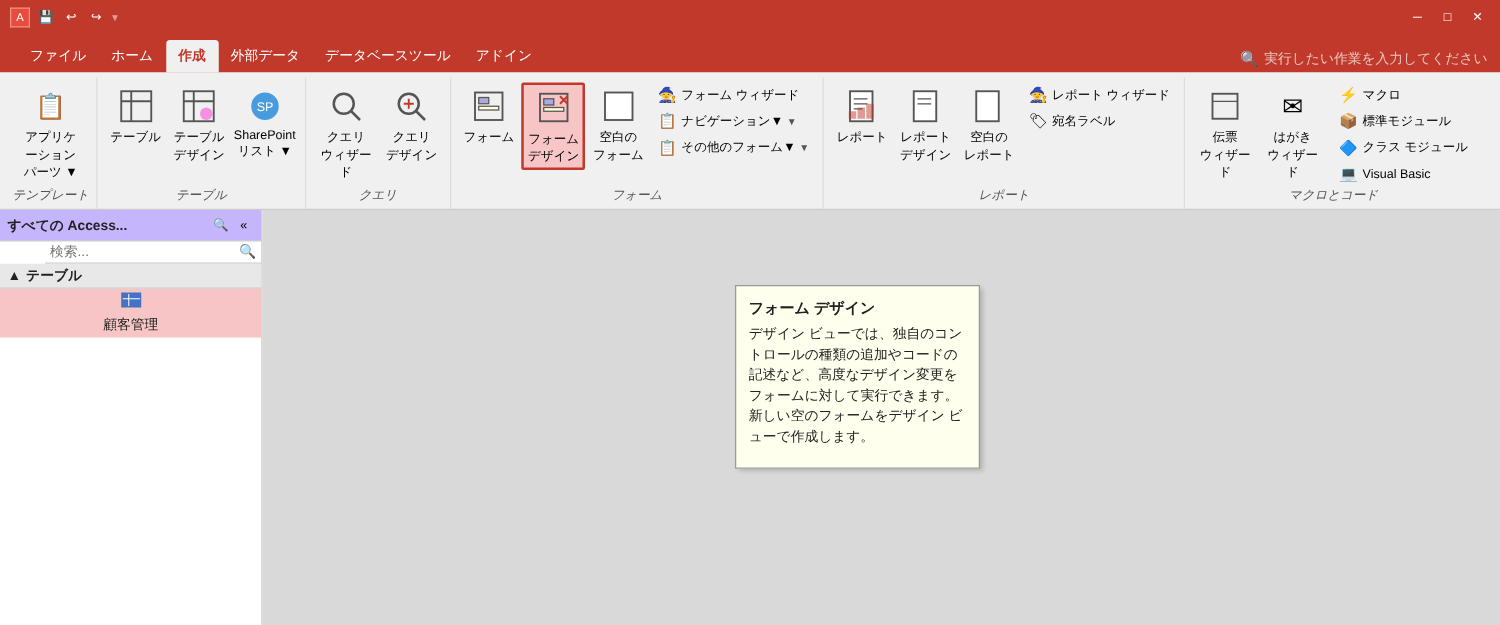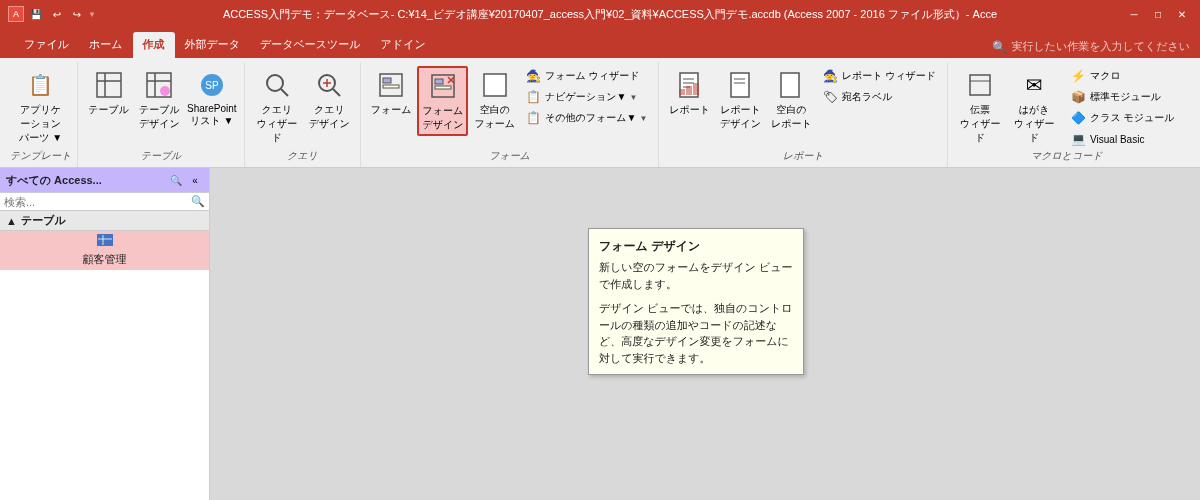--- a/index.html
+++ b/index.html
@@ -232,20 +232,21 @@
       border: none; background: transparent;
       cursor: pointer; font-size: 10px;
       display: flex; align-items: center; justify-content: center;
     }
     .search-bar {
       display: flex;
       align-items: center;
       border-bottom: 1px solid #ccc;
       padding: 2px 4px;
       gap: 4px;
+      margin-left: 36px;
     }
     .search-input {
       border: none;
       outline: none;
       font-size: 11px;
       flex: 1;
       background: transparent;
     }
     .table-section-header {
       background: #e8e8e8;
@@ -279,21 +280,21 @@
       flex: 1;
       background: #d9d9d9;
       position: relative;
     }
 
     
     .tooltip-popup {
       position: absolute;
       left: 378px;
       top: 60px;
-      width: 216px;
+      width: 196px;
       background: #ffffee;
       border: 1px solid #999;
       padding: 8px 10px;
       font-size: 11px;
       z-index: 100;
       line-height: 1.5;
       box-shadow: 2px 2px 4px rgba(0,0,0,0.2);
     }
     .tooltip-title {
       font-weight: bold;
@@ -307,21 +308,20 @@
 <div class="title-bar">
   <div class="title-bar-left">
     <div class="title-bar-icon">A</div>
     <div class="title-bar-undo">
       <button class="tb-btn">💾</button>
       <button class="tb-btn">↩</button>
       <button class="tb-btn">↪</button>
       <span style="color:rgba(255,255,255,0.5);font-size:8px;">▼</span>
     </div>
   </div>
-  <div class="title-bar-center">ACCESS入門デモ：データベース- C:¥14_ビデオ講座¥20170407_access入門¥02_資料¥ACCESS入門デモ.accdb (Access 2007 - 2016 ファイル形式）- Acce</div>
   <div class="title-bar-right">
     <button class="win-btn">─</button>
     <button class="win-btn">□</button>
     <button class="win-btn">✕</button>
   </div>
 </div>
 
 <div class="ribbon-tabs">
   <button class="ribbon-tab">ファイル</button>
   <button class="ribbon-tab">ホーム</button>
@@ -576,19 +576,19 @@
         </svg>
       </div>
       <span>顧客管理</span>
     </div>
   </div>
 
   <div class="content-area">
 
     <div class="tooltip-popup">
       <div class="tooltip-title">フォーム デザイン</div>
+      <p>デザイン ビューでは、独自のコントロールの種類の追加やコードの記述など、高度なデザイン変更をフォームに対して実行できます。</p>
       <p style="margin-bottom:8px;">新しい空のフォームをデザイン ビューで作成します。</p>
-      <p>デザイン ビューでは、独自のコントロールの種類の追加やコードの記述など、高度なデザイン変更をフォームに対して実行できます。</p>
     </div>
 
   </div>
 
 </div>
 
 </body></html>

